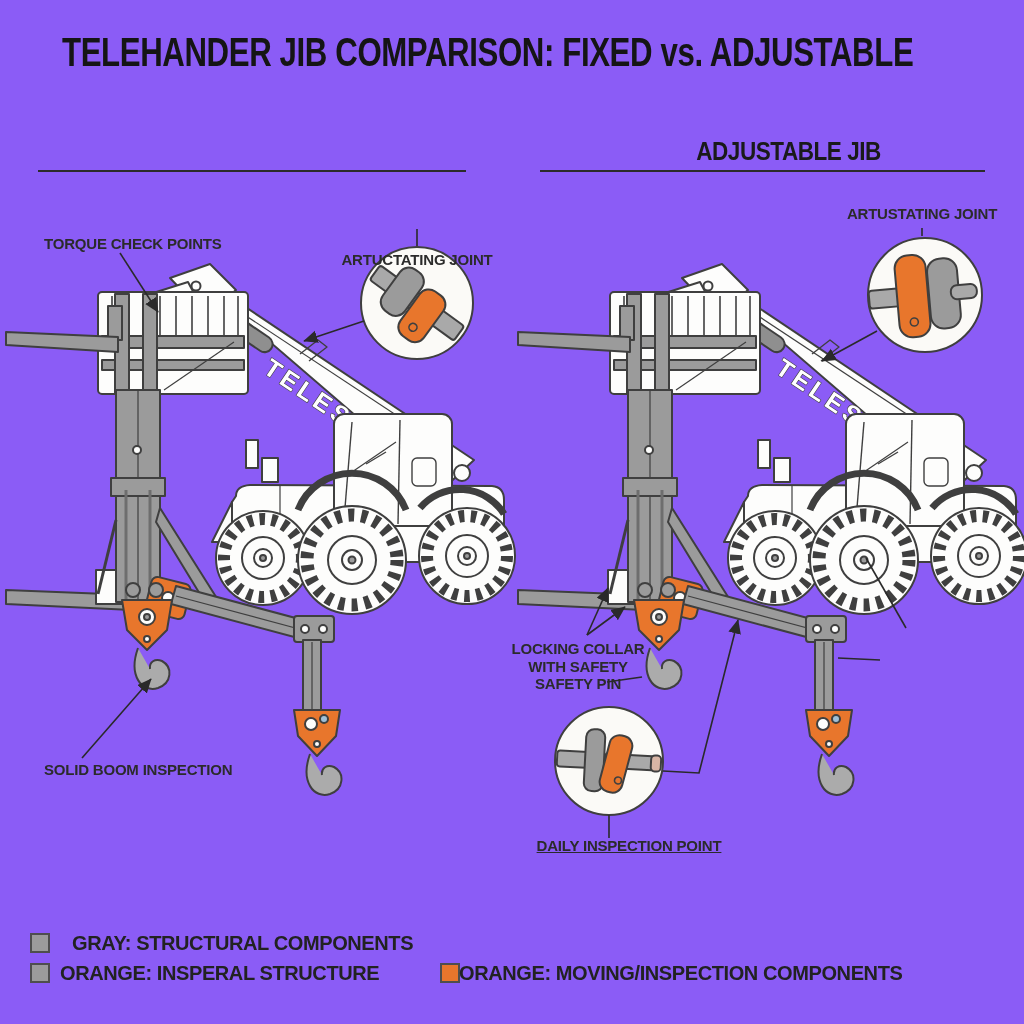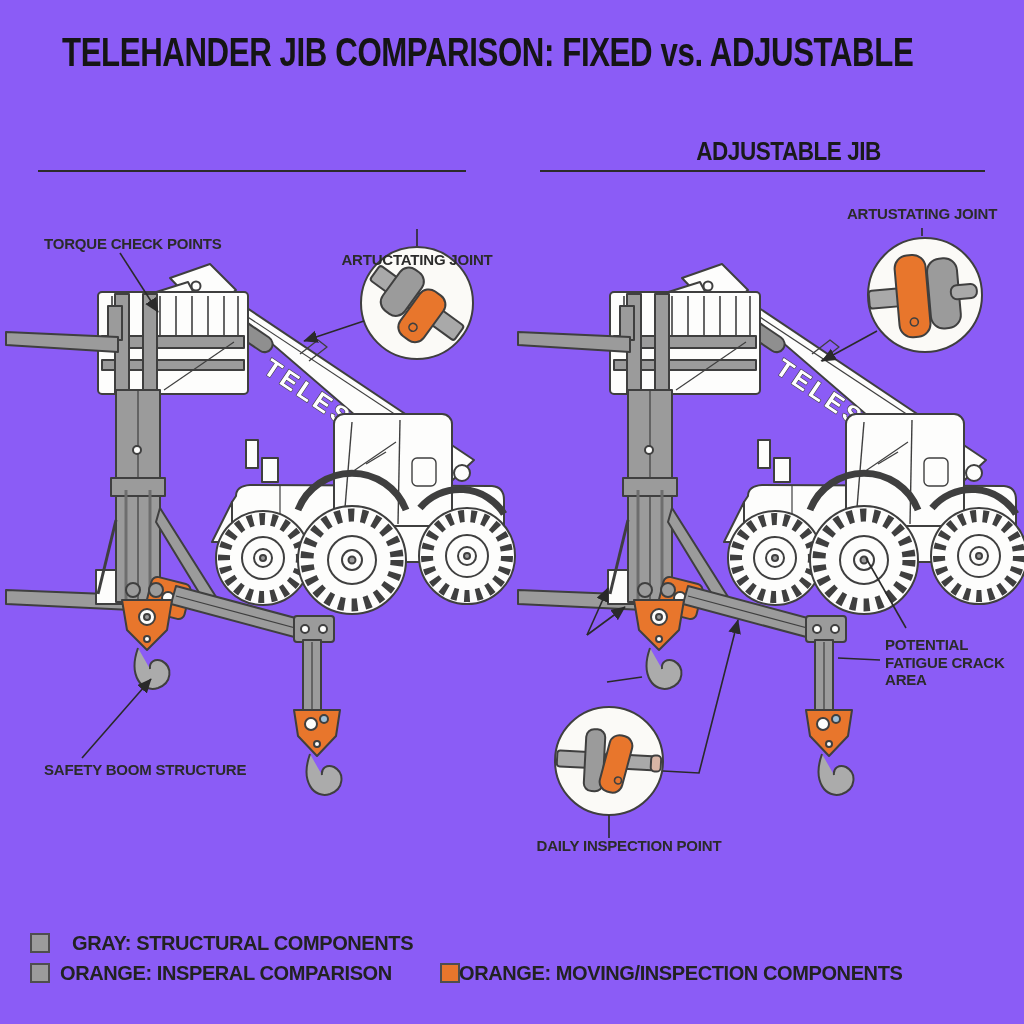--- a/index.html
+++ b/index.html
@@ -246,39 +246,39 @@
       <line x1="607" y1="492" x2="642" y2="487"></line>
       <line x1="880" y1="470" x2="838" y2="468"></line>
       <line x1="906" y1="438" x2="866" y2="368"></line>
       <line x1="609" y1="625" x2="609" y2="648"></line>
       <polyline points="663,581 699,583 738,430" marker-end="url(#ah)"></polyline>
     </g>
   </svg>
 
   <div class="lbl center" style="left:307px;top:211px;width:220px;margin-top:40px;">ARTUCTATING JOINT</div>
   <div class="lbl" style="left:44px;top:235px;">TORQUE CHECK POINTS</div>
-  <div class="lbl" style="left:44px;top:761px;">SAFETY BOOM STRUCTURE</div>
+  <div class="lbl" style="left:44px;top:761px;">SOLID BOOM INSPECTION</div>
 
   <div class="lbl center" style="left:812px;top:205px;width:220px;">ARTUSTATING JOINT</div>
 
-
-  <div class="lbl left" style="left:885px;top:636px;width:130px;">
-    <div>POTENTIAL</div>
-    <div>FATIGUE CRACK</div>
-    <div>AREA</div>
-  </div>
-
-  <div class="lbl center" style="left:534px;top:837px;width:190px;">DAILY INSPECTION POINT</div>
+  <div class="lbl center" style="left:498px;top:640px;width:160px;">
+    <div>LOCKING COLLAR</div>
+    <div>WITH SAFETY</div>
+    <div>SAFETY PIN</div>
+  </div>
+
+
+  <div class="lbl center" style="left:534px;top:837px;width:190px;text-decoration:underline;">DAILY INSPECTION POINT</div>
 
   <div class="legend-row">
     <div class="swatch sw-gray" style="left:30px;top:933px;"></div>
     <div class="legend-label" style="left:72px;top:933px;">GRAY: STRUCTURAL COMPONENTS</div>
   </div>
   <div class="legend-row">
     <div class="swatch sw-gray" style="left:30px;top:963px;"></div>
-    <div class="legend-label" style="left:60px;top:963px;">ORANGE: INSPERAL COMPARISON</div>
+    <div class="legend-label" style="left:60px;top:963px;">ORANGE: INSPERAL STRUCTURE</div>
   </div>
   <div class="legend-row">
     <div class="swatch sw-orange" style="left:440px;top:963px;"></div>
     <div class="legend-label" style="left:459px;top:963px;">ORANGE: MOVING/INSPECTION COMPONENTS</div>
   </div>
 
 </div>
 
 </body></html>

